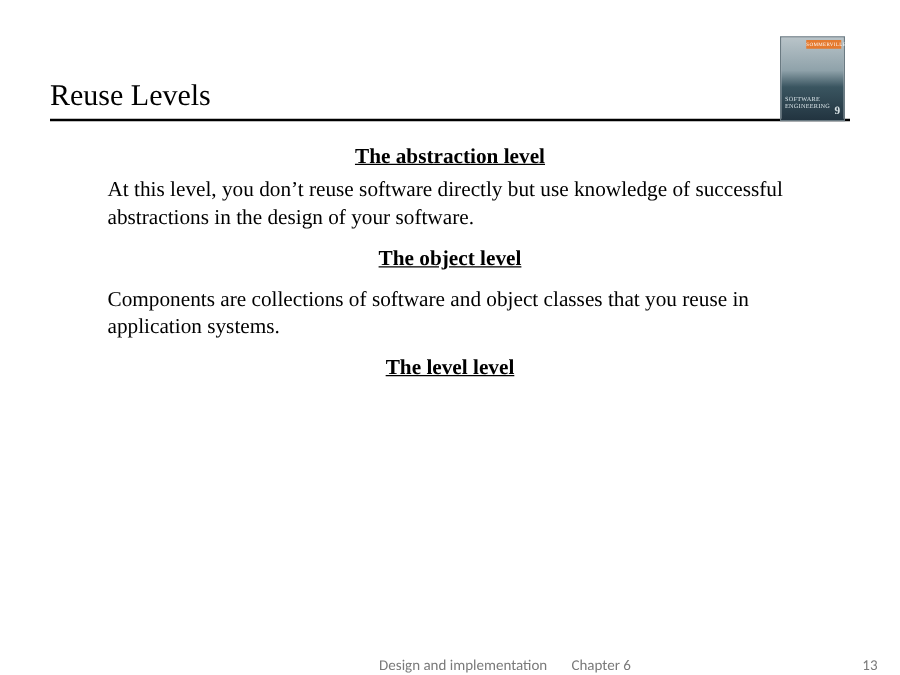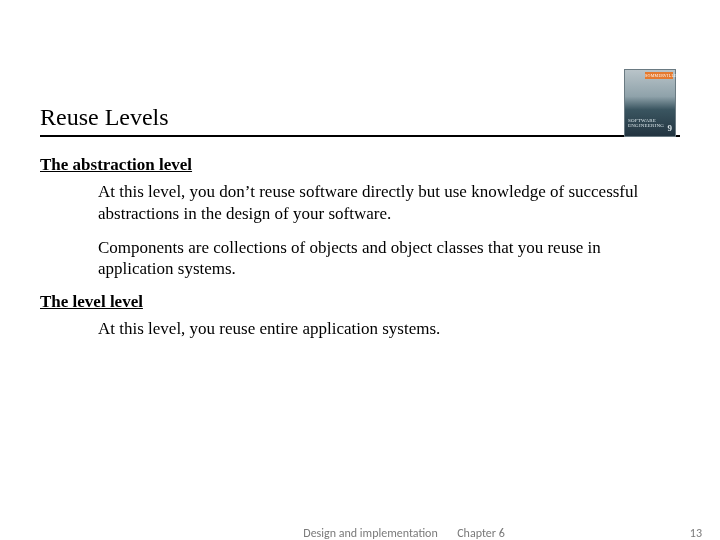--- a/index.html
+++ b/index.html
@@ -6,21 +6,21 @@
   body {
     width: 720px;
     height: 540px;
     background: #ffffff;
     font-family: "Times New Roman", Times, serif;
     color: #000;
     position: relative;
     overflow: hidden;
   }
   .slide {
-    padding: 104px 40px 0 40px;
+    padding: 64px 40px 0 40px;
     position: relative;
     height: 100%;
   }
   .title-row {
     position: relative;
     border-bottom: 2px solid #000;
     padding-bottom: 4px;
     margin-bottom: 18px;
   }
   .title {
@@ -63,25 +63,26 @@
     color: #d8e2e5;
   }
   .section {
     margin-bottom: 12px;
   }
   .sec-title {
     font-weight: 700;
     text-decoration: underline;
     font-size: 17px;
     margin-bottom: 6px;
+    text-align: center;
   }
   .sec-body {
     font-size: 17px;
     line-height: 1.28;
-    margin-left: 58px;
+    margin-left: 46px;
     max-width: 565px;
   }
   .footer {
     position: absolute;
     left: 0; right: 0;
     bottom: 14px;
     font-family: Calibri, Arial, sans-serif;
     font-size: 12px;
     color: #7a7a7a;
   }
@@ -111,29 +112,29 @@
       <div class="book-num">9</div>
     </div>
   </div>
 
   <div class="section">
     <div class="sec-title">The abstraction level</div>
     <div class="sec-body">At this level, you don’t reuse software directly but use knowledge of successful abstractions in the design of your software.</div>
   </div>
 
   <div class="section">
+    <div class="sec-title">The object level</div>
   </div>
 
   <div class="section">
-    <div class="sec-body">Components are collections of objects and object classes that you reuse in application systems.</div>
+    <div class="sec-body">Components are collections of software and object classes that you reuse in application systems.</div>
   </div>
 
   <div class="section">
     <div class="sec-title">The level level</div>
-    <div class="sec-body">At this level, you reuse entire application systems.</div>
   </div>
 
   <div class="footer">
     <span class="footer-center">
       <span>Design and implementation</span>
       <span class="footer-gap"></span>
       <span>Chapter 6</span>
     </span>
     <span class="footer-right">13</span>
   </div>

